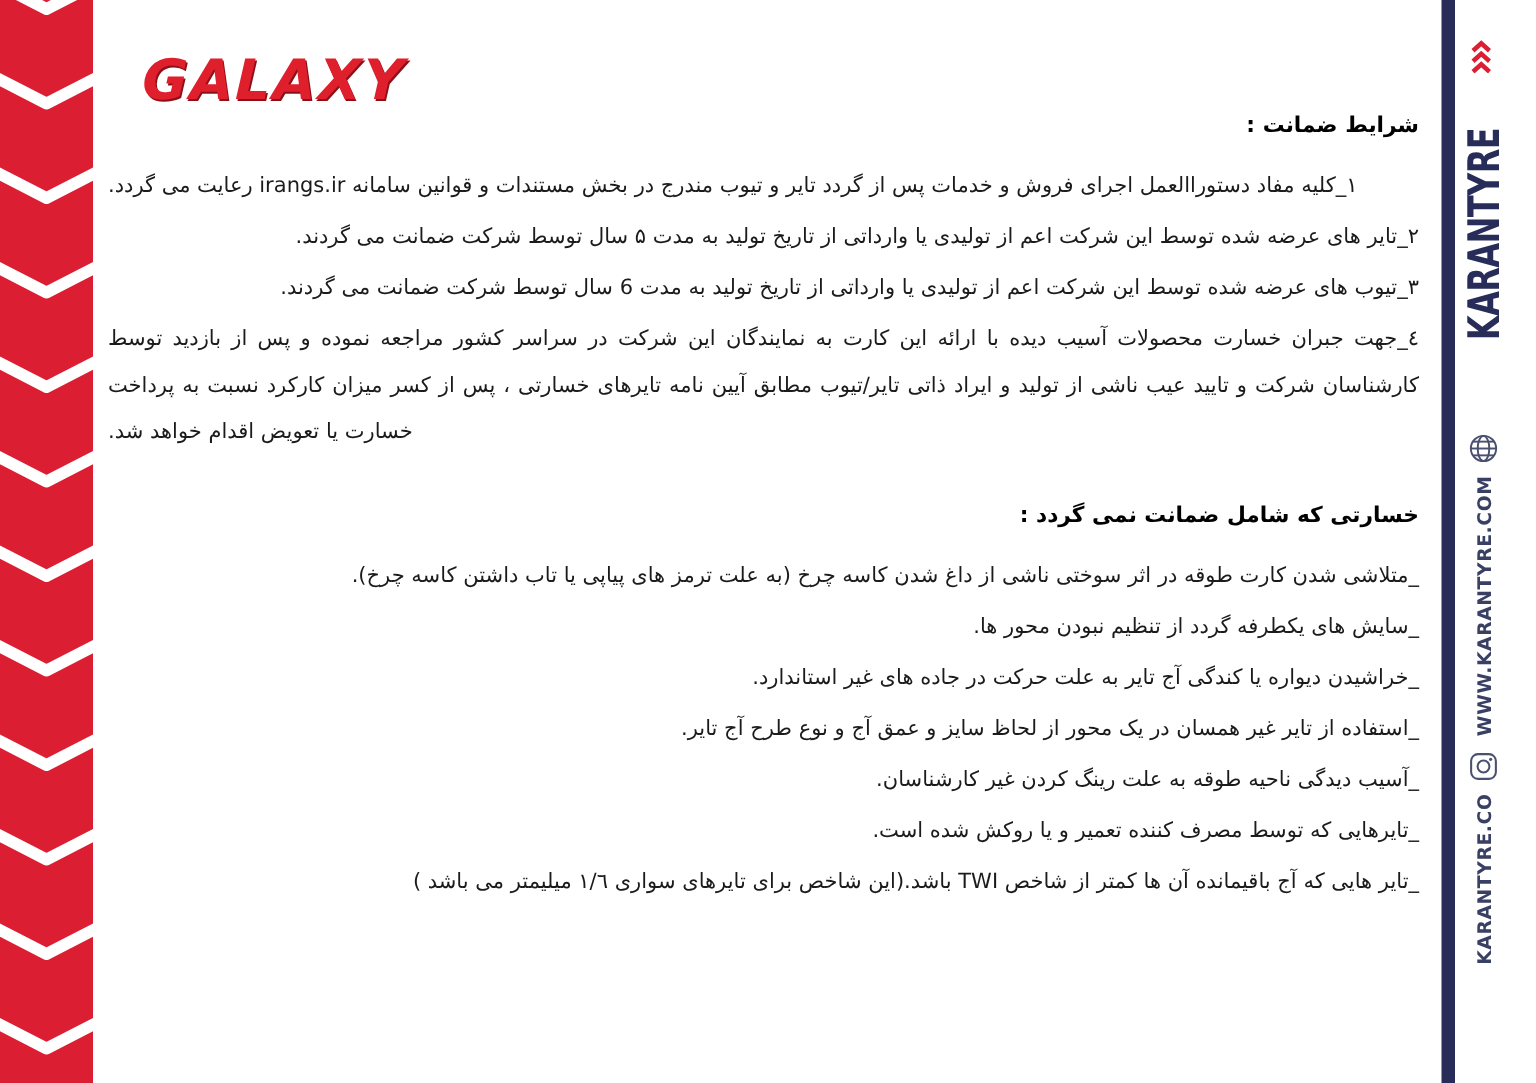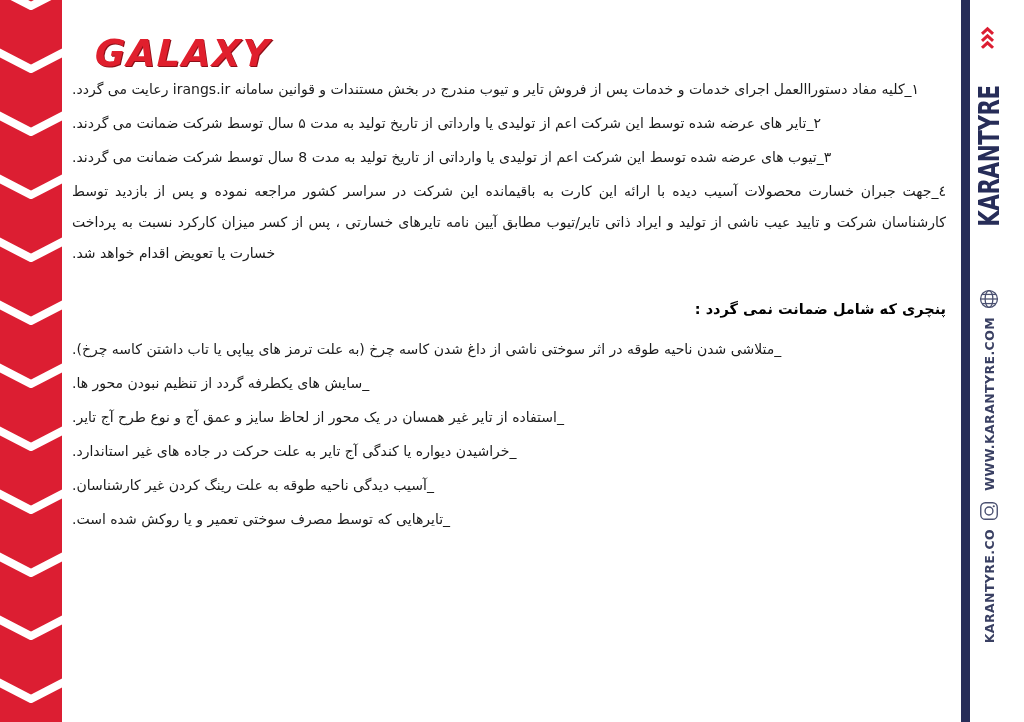--- a/index.html
+++ b/index.html
@@ -170,21 +170,21 @@
   .para {
     font-size: 14px;
     line-height: 31px;
     margin: 0 0 3px 0;
     color: #1b1b1b;
   }
   .para.justify {
     text-align: justify;
     text-align-last: left;
   }
-  .para.rightish  { text-align: left; }
+  .para.rightish  { text-align: right; }
 </style>
 </head>
 <body>
 
 <div class="page">
 
   <div class="left-band">
     <div class="chevron-stack" id="chevron-stack">
         <div class="chevron" style="top: 0px;">
           <svg width="74" height="26" viewBox="0 0 74 26" aria-hidden="true">
@@ -249,34 +249,36 @@
       </div>
   </div>
 
   <div class="galaxy-logo">
     <span class="gx">GALAXY</span>
   </div>
 
   <div class="content">
 
     <div>
-      <p class="para justify">۱_کلیه مفاد دستوراالعمل اجرای خدمات و خدمات پس از فروش تایر و تیوب مندرج در بخش مستندات و قوانین سامانه irangs.ir رعایت می گردد.</p>
+      <h2 class="sec-heading">شرایط ضمانت :</h2>
+      <p class="para justify">۱_کلیه مفاد دستوراالعمل اجرای فروش و خدمات پس از گردد تایر و تیوب مندرج در بخش مستندات و قوانین سامانه irangs.ir رعایت می گردد.</p>
       <p class="para rightish">۲_تایر های عرضه شده توسط این شرکت اعم از تولیدی یا وارداتی از تاریخ تولید به مدت ۵ سال توسط شرکت ضمانت می گردند.</p>
-      <p class="para rightish">۳_تیوب های عرضه شده توسط این شرکت اعم از تولیدی یا وارداتی از تاریخ تولید به مدت 8 سال توسط شرکت ضمانت می گردند.</p>
-      <p class="para justify">٤_جهت جبران خسارت محصولات آسیب دیده با ارائه این کارت به باقیمانده این شرکت در سراسر کشور مراجعه نموده و پس از بازدید توسط کارشناسان شرکت و تایید عیب ناشی از تولید و ایراد ذاتی تایر/تیوب  مطابق آیین نامه تایرهای خسارتی ، پس از کسر میزان کارکرد نسبت به پرداخت خسارت یا تعویض اقدام خواهد شد.</p>
+      <p class="para rightish">۳_تیوب های عرضه شده توسط این شرکت اعم از تولیدی یا وارداتی از تاریخ تولید به مدت 6 سال توسط شرکت ضمانت می گردند.</p>
+      <p class="para justify">٤_جهت جبران خسارت محصولات آسیب دیده با ارائه این کارت به نمایندگان این شرکت در سراسر کشور مراجعه نموده و پس از بازدید توسط کارشناسان شرکت و تایید عیب ناشی از تولید و ایراد ذاتی تایر/تیوب  مطابق آیین نامه تایرهای خسارتی ، پس از کسر میزان کارکرد نسبت به پرداخت خسارت یا تعویض اقدام خواهد شد.</p>
     </div>
 
     <div>
-      <h2 class="sec-heading second">پنچری که شامل ضمانت نمی گردد :</h2>
-      <p class="para rightish">_متلاشی شدن ناحیه طوقه در اثر سوختی ناشی از داغ شدن کاسه چرخ (به علت ترمز های پیاپی یا تاب داشتن کاسه چرخ).</p>
+      <h2 class="sec-heading second">خسارتی که شامل ضمانت نمی گردد :</h2>
+      <p class="para rightish">_متلاشی شدن کارت طوقه در اثر سوختی ناشی از داغ شدن کاسه چرخ (به علت ترمز های پیاپی یا تاب داشتن کاسه چرخ).</p>
       <p class="para rightish">_سایش های یکطرفه گردد از تنظیم نبودن محور ها.</p>
+      <p class="para rightish">_خراشیدن دیواره یا کندگی آج تایر به علت حرکت در جاده های غیر استاندارد.</p>
       <p class="para rightish">_استفاده از تایر غیر همسان در یک محور از لحاظ سایز و عمق آج و نوع طرح آج تایر.</p>
-      <p class="para rightish">_خراشیدن دیواره یا کندگی آج تایر به علت حرکت در جاده های غیر استاندارد.</p>
       <p class="para rightish">_آسیب دیدگی ناحیه طوقه به علت رینگ کردن غیر کارشناسان.</p>
-      <p class="para rightish">_تایرهایی که توسط مصرف سوختی تعمیر و یا روکش شده است.</p>
+      <p class="para rightish">_تایرهایی که توسط مصرف کننده تعمیر و یا روکش شده است.</p>
+      <p class="para rightish">_تایر هایی که آج باقیمانده آن ها کمتر از شاخص TWI باشد.(این شاخص برای تایرهای سواری ۱/٦ میلیمتر می باشد )</p>
     </div>
 
   </div>
 
   <div class="right-rail">
     <div class="rail-line"></div>
 
     <div class="rail-logo">
       <div class="rail-logo-inner">
         <span class="brandmark">

